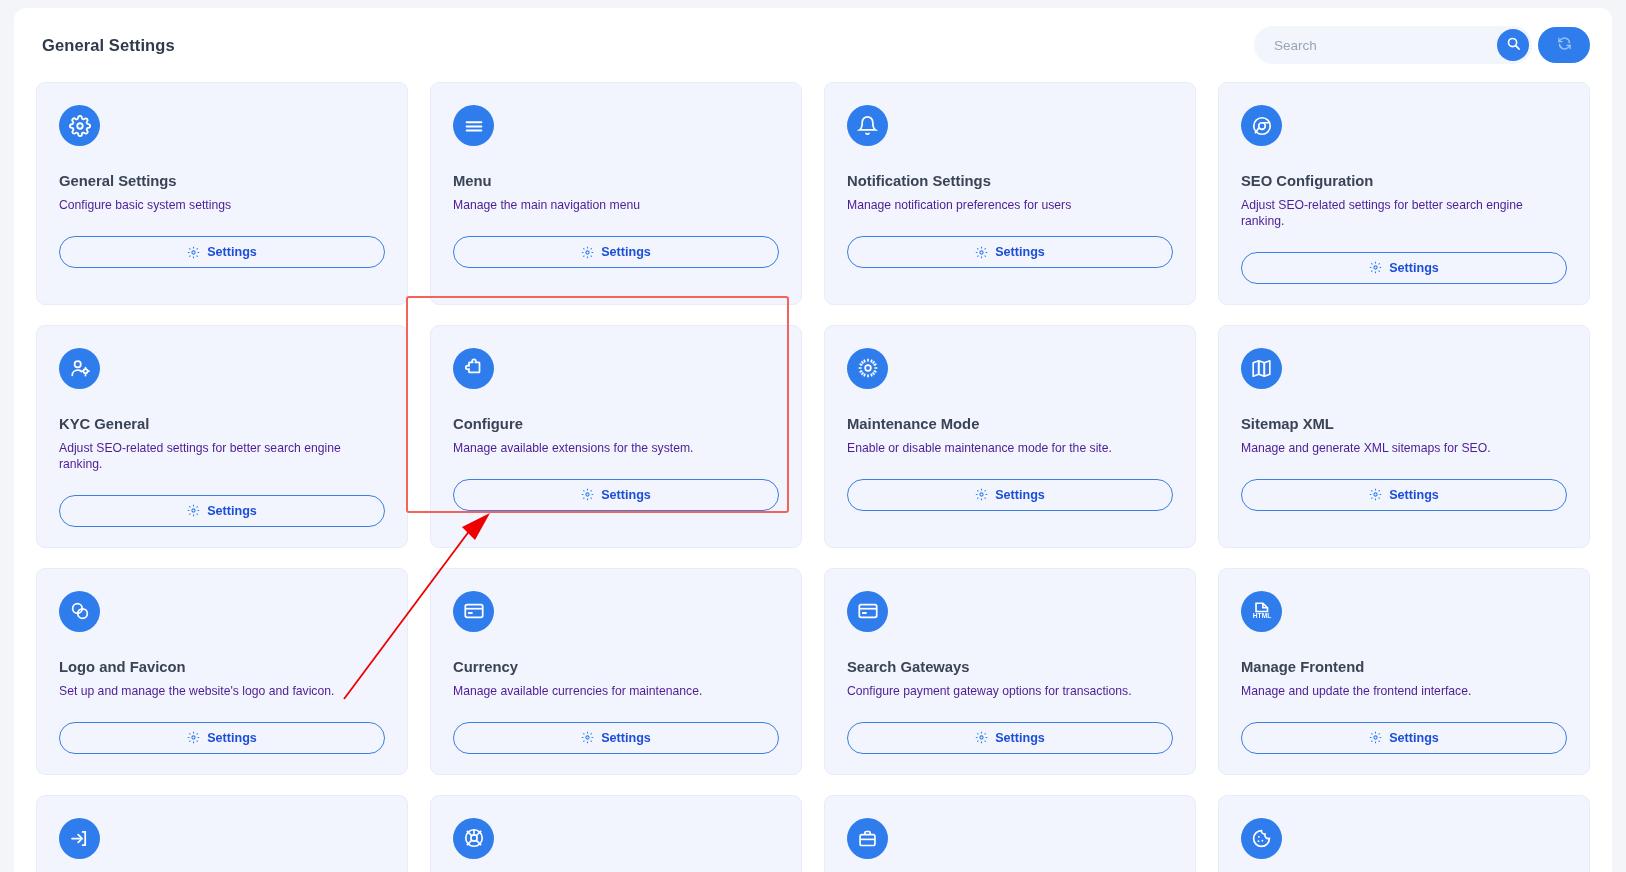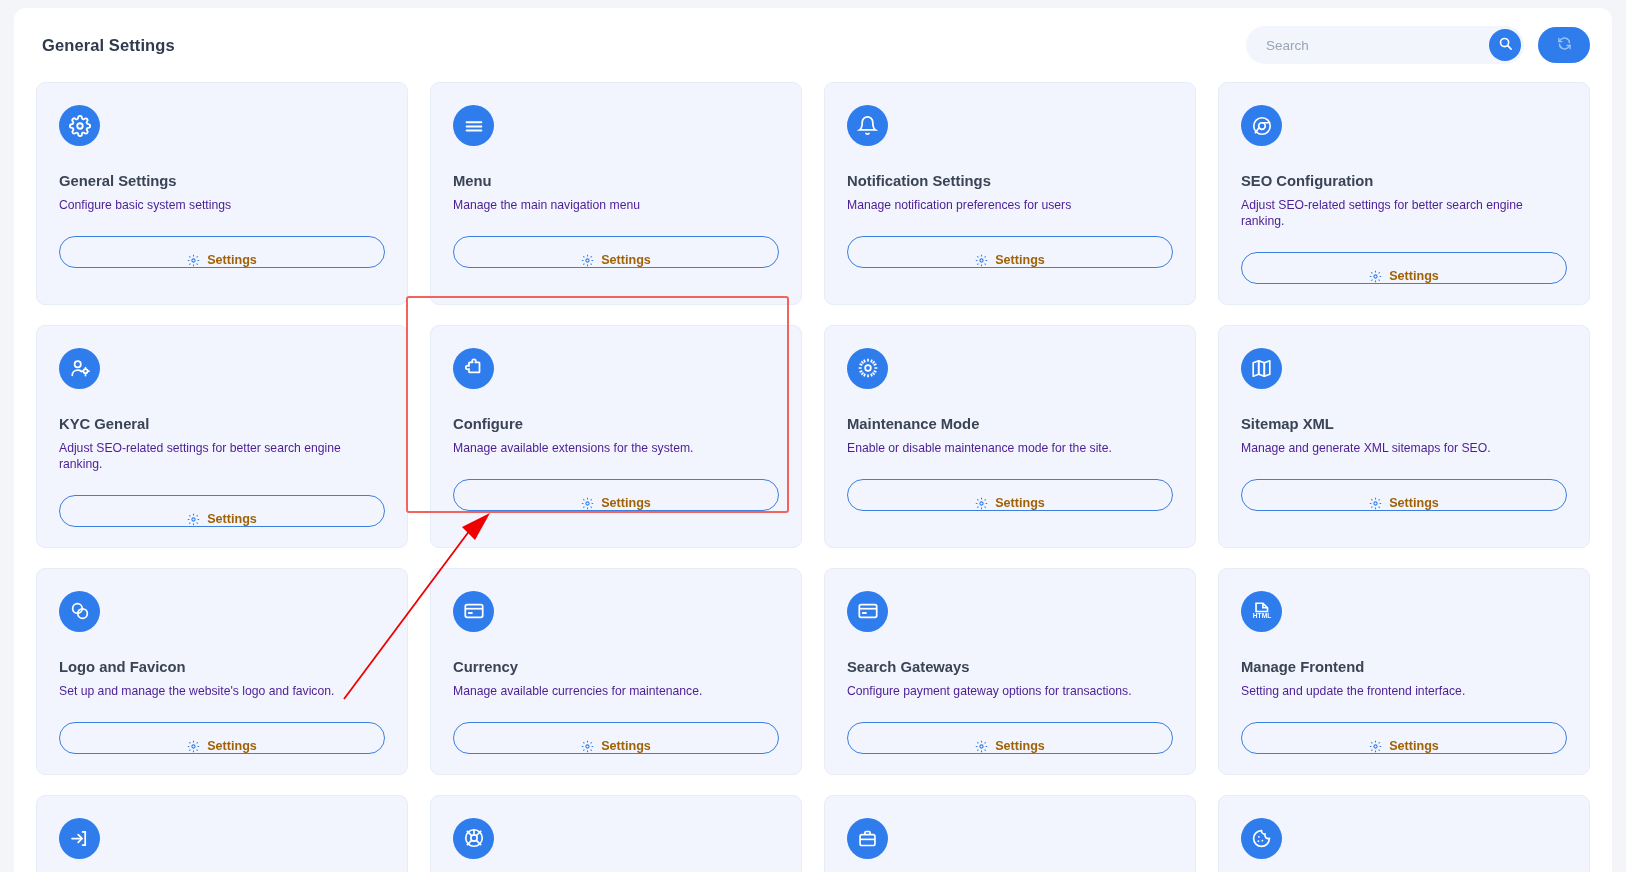--- a/index.html
+++ b/index.html
@@ -28,21 +28,21 @@
   .page-title {
     font-size: 16.5px;
     font-weight: bold;
     color: #2f3a4d;
     letter-spacing: .1px;
     padding-left: 14px;
   }
   .header-right {
     display: flex;
     align-items: center;
-    gap: 14px;
+    gap: 6px;
   }
   .search-wrap {
     position: relative;
     width: 278px; height: 38px;
     background: #f2f5fb;
     border-radius: 20px;
     display: flex;
     align-items: center;
   }
   .search-input {
@@ -115,26 +115,26 @@
     line-height: 1.35;
     min-height: 17px;
     margin-bottom: 22px;
   }
   .settings-btn {
     width: 100%;
     height: 32px;
     background: transparent;
     border: 1px solid #3d7fe0;
     border-radius: 17px;
-    color: #a16207;
+    color: #1d4ed8;
     font-size: 12.6px;
     font-weight: bold;
     font-family: "Liberation Sans", sans-serif;
     display: flex;
-    align-items: flex-end;
+    align-items: center;
     justify-content: center;
     gap: 7px;
     cursor: pointer;
   }
   .settings-btn .gear { display:flex; }
   
   .annot-box {
     position: absolute;
     left: 406px; top: 296px;
     width: 383px; height: 217px;
@@ -414,21 +414,21 @@
 
     <div class="card">
       <div class="card-icon">
         <svg width="22" height="22" viewBox="0 0 24 24" fill="none" stroke="#fff" stroke-width="1.8">
           <path d="M5.5 3.5h7.5l5 5v4H5.5z"></path>
             <path d="M13 3.5v5h5"></path>
           <text x="12" y="20" font-size="7.2" font-weight="bold" fill="#fff" stroke="none" text-anchor="middle" font-family="Liberation Sans">HTML</text>
         </svg>
       </div>
       <div class="card-title">Manage Frontend</div>
-      <div class="card-desc">Setting and update the frontend interface.</div>
+      <div class="card-desc">Manage and update the frontend interface.</div>
       <button class="settings-btn">
         <span class="gear">
           <svg width="13" height="13" viewBox="0 0 24 24" fill="none" stroke="#2f7ded" stroke-width="2">
               <circle cx="12" cy="12" r="3"></circle>
               <path d="M12 1.5v3M12 19.5v3M4.2 4.2l2.1 2.1M17.7 17.7l2.1 2.1M1.5 12h3M19.5 12h3M4.2 19.8l2.1-2.1M17.7 6.3l2.1-2.1"></path>
             </svg>
         </span>
         <span>Settings</span>
       </button>
     </div>

